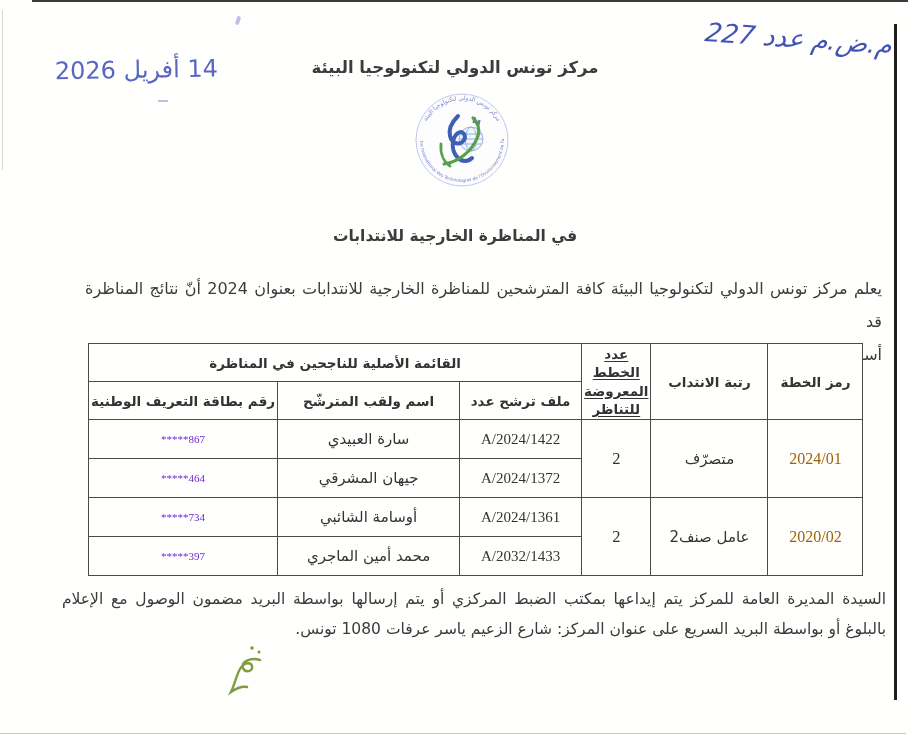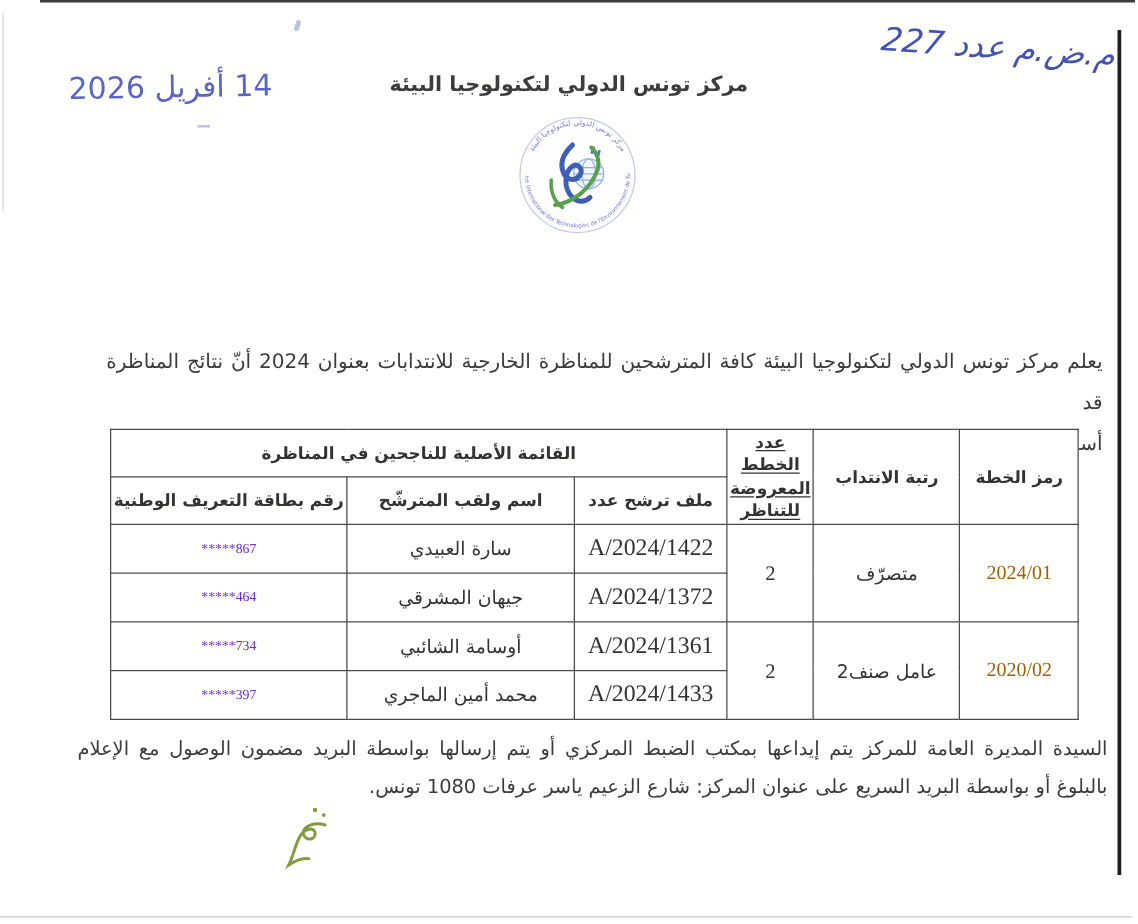--- a/index.html
+++ b/index.html
@@ -56,21 +56,21 @@
   .results-table th,.results-table td{
     border:1px solid #4a4a4a;text-align:center;vertical-align:middle;padding:0 2px;
     overflow:hidden;
   }
   .results-table th{font-size:13.5px;font-weight:bold;color:#333;}
   .hrow{height:38px;}
   .drow{height:39px;}
   .th-count{text-decoration:underline;text-underline-offset:2px;font-size:12.5px;line-height:1.35;margin-top:48px;}
   .th-id{font-size:12px;white-space:nowrap;}
   .cell-name{font-weight:normal;font-size:15px;color:#333;}
-  .cell-file{font-family:"Liberation Serif","DejaVu Serif",serif;font-size:19px;color:#333;}
+  .cell-file{font-family:"Liberation Serif","DejaVu Serif",serif;font-size:15px;color:#333;}
   .cell-id{font-family:"Liberation Serif","DejaVu Serif",serif;font-size:11px;color:#6d28d9;}
   .cell-plan{font-family:"Liberation Serif","DejaVu Serif",serif;font-size:16px;color:#a16207;}
   .cell-rank{font-size:15px;color:#333;}
   .cell-count{font-family:"Liberation Serif","DejaVu Serif",serif;font-size:16.5px;color:#333;}
 
   .signature-wrap{position:absolute;left:228px;top:644px;width:40px;height:52px;}
 </style>
 </head>
 <body>
 
@@ -111,20 +111,21 @@
 
       <path d="M44,24 C38,30 34,36 36,44 C38,52 46,54 50,48 C53,43 48,38 44,41 C38,45 36,58 44,66 C48,70 54,70 58,66" stroke="#3f5fb6" stroke-width="4" fill="none" stroke-linecap="round"></path>
       <rect x="59" y="25" width="2.4" height="6" fill="#5a74c4" transform="rotate(12 60 28)"></rect>
       <rect x="64" y="28" width="2.2" height="5" fill="#5a74c4" transform="rotate(14 65 30)"></rect>
 
       <path d="M30,72 C44,70 58,60 64,44 C66,38 64,30 59,26" stroke="#58a04b" stroke-width="3.2" fill="none" stroke-linecap="round"></path>
       <path d="M36,74 C30,70 26,62 27,52" stroke="#58a04b" stroke-width="2.8" fill="none" stroke-linecap="round"></path>
     </svg>
   </div>
 
+  <div class="center-line doc-title-2">في المناظرة الخارجية للانتدابات</div>
 
   <div class="intro">
     <div class="justify-full">يعلم مركز تونس الدولي لتكنولوجيا البيئة كافة المترشحين للمناظرة الخارجية للانتدابات بعنوان 2024 أنّ نتائج المناظرة قد</div>
     <div>أسفرت على القائمة التالية:</div>
   </div>
 
   <table class="results-table">
     <colgroup>
       <col style="width:95px">
         <col style="width:117px">
@@ -162,21 +163,21 @@
 
     <tr class="drow">
       <td rowspan="2" class="cell-plan" dir="ltr">2020/02</td>
       <td rowspan="2" class="cell-rank">عامل صنف2</td>
       <td rowspan="2" class="cell-count">2</td>
       <td class="cell-file" dir="ltr">A/2024/1361</td>
       <td class="cell-name">أوسامة الشائبي</td>
       <td class="cell-id" dir="ltr">*****734</td>
     </tr>
     <tr class="drow">
-      <td class="cell-file" dir="ltr">A/2024/1433</td>
+      <td class="cell-file" dir="ltr">A/2032/1433</td>
       <td class="cell-name">محمد أمين الماجري</td>
       <td class="cell-id" dir="ltr">*****397</td>
     </tr>
   </tbody>
     </table>
 
   <div class="footer-par">
     <div class="justify-full">السيدة المديرة العامة للمركز يتم إيداعها بمكتب الضبط المركزي أو يتم إرسالها بواسطة البريد مضمون الوصول مع الإعلام</div>
     <div>بالبلوغ أو بواسطة البريد السريع على عنوان المركز: شارع الزعيم ياسر عرفات 1080 تونس.</div>
   </div>

